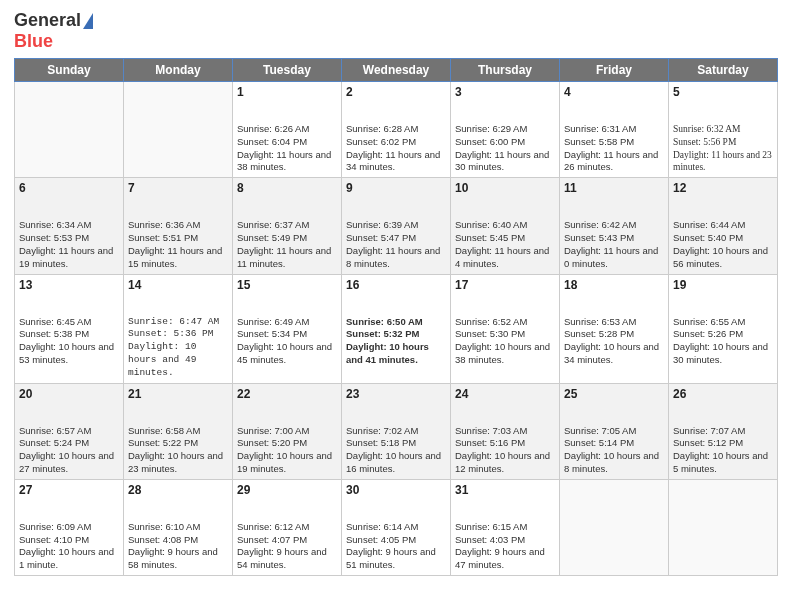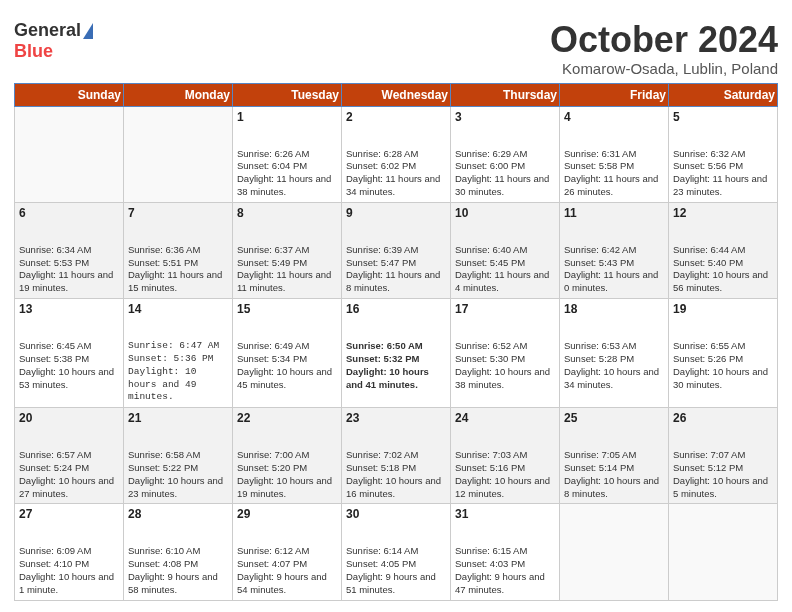--- a/index.html
+++ b/index.html
@@ -6,21 +6,21 @@
     body {
       width: 792px;
       height: 612px;
       font-family: Arial, sans-serif;
       background: #fff;
       overflow: hidden;
     }
     .page {
       width: 792px;
       height: 468px;
-      padding: 20px 14px 10px 14px;
+      padding: 10px 14px 10px 14px;
       display: flex;
       flex-direction: column;
     }
     .header {
       display: flex;
       justify-content: space-between;
       align-items: flex-start;
       margin-bottom: 6px;
     }
     .logo {
@@ -66,25 +66,25 @@
       color: #555;
     }
     .calendar {
       flex: 1;
       border: 1px solid #ccc;
       border-collapse: collapse;
       width: 100%;
       table-layout: fixed;
     }
     .calendar th {
-      background: #c2410c;
+      background: #737373;
       color: #fff;
       font-size: 12px;
       font-weight: bold;
-      text-align: right;
+      text-align: center;
       padding: 4px 2px;
       border: 1px solid #5585c5;
       margin-left: 40px;
     }
     .calendar td {
       border: 1px solid #ccc;
       vertical-align: top;
       padding: 3px 4px;
       font-size: 10px;
       color: #333;
@@ -114,24 +114,20 @@
 
 <div class="page">
   <div class="header">
     <div class="logo">
       <div class="logo-text">
         <span class="logo-general">General</span>
         <span class="logo-triangle"></span>
       </div>
       <span class="logo-blue">Blue</span>
     </div>
-    <div class="title-block">
-      <div class="month-title">October 2024</div>
-      <div class="location">Komarow-Osada, Lublin, Poland</div>
-    </div>
   </div>
 
   <table class="calendar">
     <thead>
       <tr>
       <th>Sunday</th>
           <th>Monday</th>
           <th>Tuesday</th>
           <th>Wednesday</th>
           <th>Thursday</th>
@@ -162,21 +158,21 @@
 Daylight: 11 hours and 30 minutes.</div>
           </td>
           <td>
             <div class="day-num">4</div>
             <div class="day-info" style="white-space: pre-line;">Sunrise: 6:31 AM
 Sunset: 5:58 PM
 Daylight: 11 hours and 26 minutes.</div>
           </td>
           <td>
             <div class="day-num">5</div>
-            <div class="day-info" style="white-space: pre-line;">Sunrise: 6:32 AM
+            <div class="day-info" style="white-space: pre-line; font-family: Liberation Serif, serif;">Sunrise: 6:32 AM
 Sunset: 5:56 PM
 Daylight: 11 hours and 23 minutes.</div>
           </td>
         </tr>
         <tr class="row-shaded">
           <td>
             <div class="day-num">6</div>
             <div class="day-info" style="white-space: pre-line;">Sunrise: 6:34 AM
 Sunset: 5:53 PM
 Daylight: 11 hours and 19 minutes.</div>

